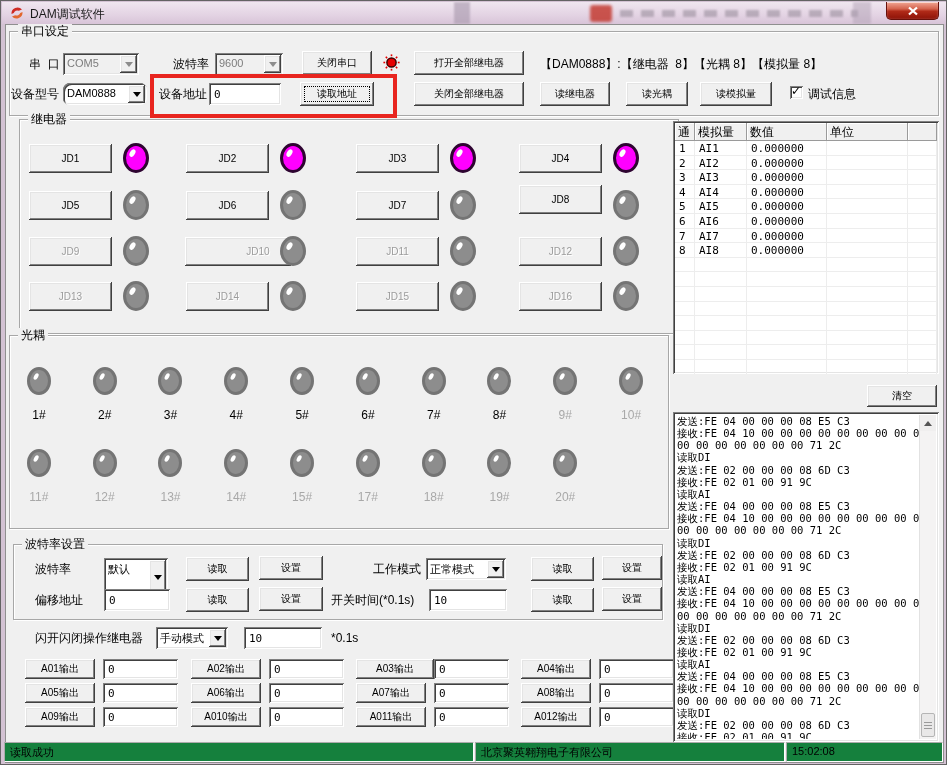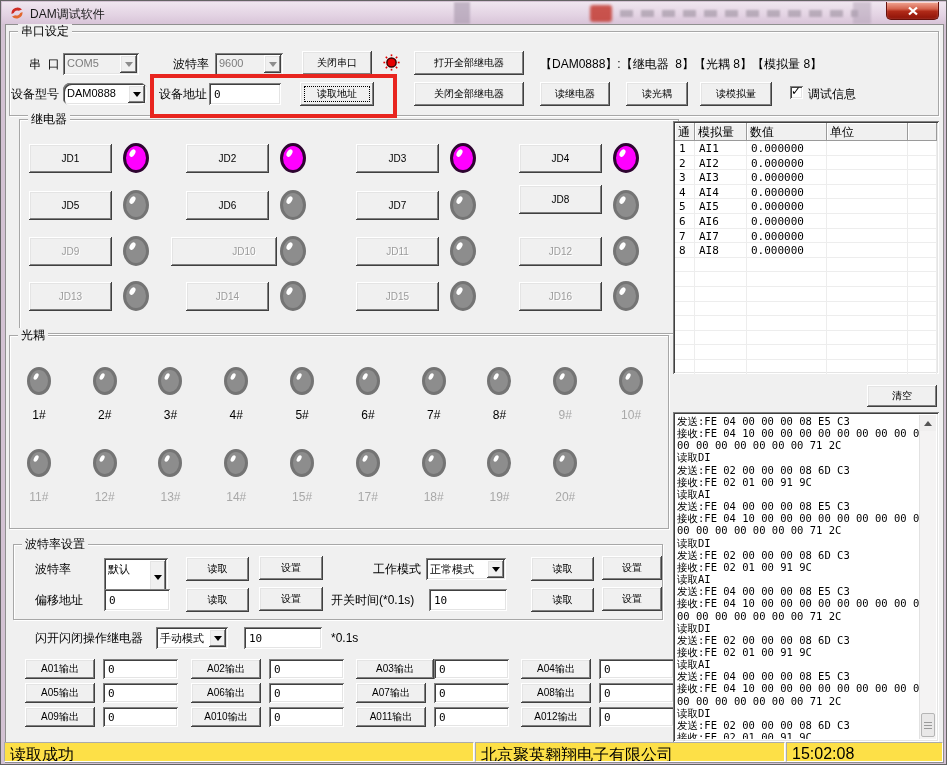--- a/index.html
+++ b/index.html
@@ -68,22 +68,22 @@
     box-shadow:inset 1px 1px 0 #808080,inset -1px -1px 0 #ffffff,inset 2px 2px 0 #404040,inset -2px -2px 0 #e4e4e4;}
   #log-pre{position:absolute;left:4px;top:3px;right:20px;bottom:3px;margin:0;overflow:hidden;
     font-family:"DejaVu Sans Mono","Liberation Mono",monospace;font-size:10.5px;line-height:12.15px;white-space:pre;}
   #log-scroll{position:absolute;right:3px;top:3px;width:16px;bottom:3px;background:#f4f3f3;border-left:1px solid #e2e2e2;}
   .sb-up{position:absolute;top:0;left:0;right:0;height:16px;background:#f0efef;display:flex;align-items:center;justify-content:center;}
   .sb-up-arrow{width:0;height:0;border:4px solid transparent;border-bottom:5px solid #555;margin-top:-4px;}
   .sb-thumb{position:absolute;left:1px;right:1px;bottom:2px;height:22px;background:#e9e8e8;border:1px solid #b5b5b5;border-radius:2px;
     display:flex;align-items:center;justify-content:center;}
   .sb-grip{width:8px;height:7px;background:repeating-linear-gradient(#9a9a9a 0 1px,transparent 1px 3px);}
   
-  .status-sec{position:absolute;top:741px;height:20px;background:#fde047;box-sizing:border-box;
-    border:1px solid #ababab;border-bottom-color:#fff;border-right-color:#fff;padding:2px 0 0 5px;font-size:16px;white-space:pre;overflow:hidden;}
+  .status-sec{position:absolute;top:741px;height:20px;background:#15803d;box-sizing:border-box;
+    border:1px solid #ababab;border-bottom-color:#fff;border-right-color:#fff;padding:2px 0 0 5px;font-size:11px;white-space:pre;overflow:hidden;}
   
   .opto-row{position:absolute;left:5px;width:658px;display:flex;}
   .opto-cell{flex:0 0 65.8px;display:flex;flex-direction:column;align-items:center;}
   .opto-led{position:relative;width:24px;height:28px;border-radius:50%;box-sizing:border-box;background:#8d8d8d;border:3px solid #747474;}
   .opto-led::after{content:"";position:absolute;left:22%;top:12%;width:23%;height:34%;background:#fff;border-radius:50%;transform:rotate(30deg);}
   .opto-lab{margin-top:13px;font-size:12px;}
   .opto-lab.dis{color:#a8a8a8;}
 </style>
 </head>
 <body>
@@ -174,21 +174,21 @@
     <div class="btn relay-btn" style="left: 28px; top: 190px; width: 83px; height: 29px;">JD5</div>
     <div class="led led-off" style="left: 122px; top: 189px; width: 26px; height: 30px;"></div>
     <div class="btn relay-btn" style="left: 185px; top: 190px; width: 83px; height: 29px;">JD6</div>
     <div class="led led-off" style="left: 279px; top: 189px; width: 26px; height: 30px;"></div>
     <div class="btn relay-btn" style="left: 355px; top: 190px; width: 83px; height: 29px;">JD7</div>
     <div class="led led-off" style="left: 449px; top: 189px; width: 26px; height: 30px;"></div>
     <div class="btn relay-btn" style="left: 518px; top: 184px; width: 83px; height: 29px;">JD8</div>
     <div class="led led-off" style="left: 612px; top: 189px; width: 26px; height: 30px;"></div>
     <div class="btn relay-btn disabled" style="left: 28px; top: 236px; width: 83px; height: 29px;">JD9</div>
     <div class="led led-off" style="left: 122px; top: 235px; width: 26px; height: 30px;"></div>
-    <div class="btn relay-btn disabled" style="left: 170px; top: 236px; width: 106px; height: 29px; padding-left: 40px;">JD10</div>
+    <div class="btn relay-btn disabled" style="left: 184px; top: 236px; width: 106px; height: 29px; padding-left: 40px;">JD10</div>
     <div class="led led-off" style="left: 279px; top: 235px; width: 26px; height: 30px;"></div>
     <div class="btn relay-btn disabled" style="left: 355px; top: 236px; width: 83px; height: 29px;">JD11</div>
     <div class="led led-off" style="left: 449px; top: 235px; width: 26px; height: 30px;"></div>
     <div class="btn relay-btn disabled" style="left: 518px; top: 236px; width: 83px; height: 29px;">JD12</div>
     <div class="led led-off" style="left: 612px; top: 235px; width: 26px; height: 30px;"></div>
     <div class="btn relay-btn disabled" style="left: 28px; top: 281px; width: 83px; height: 29px;">JD13</div>
     <div class="led led-off" style="left: 122px; top: 280px; width: 26px; height: 30px;"></div>
     <div class="btn relay-btn disabled" style="left: 185px; top: 281px; width: 83px; height: 29px;">JD14</div>
     <div class="led led-off" style="left: 279px; top: 280px; width: 26px; height: 30px;"></div>
     <div class="btn relay-btn disabled" style="left: 355px; top: 281px; width: 83px; height: 29px;">JD15</div>

